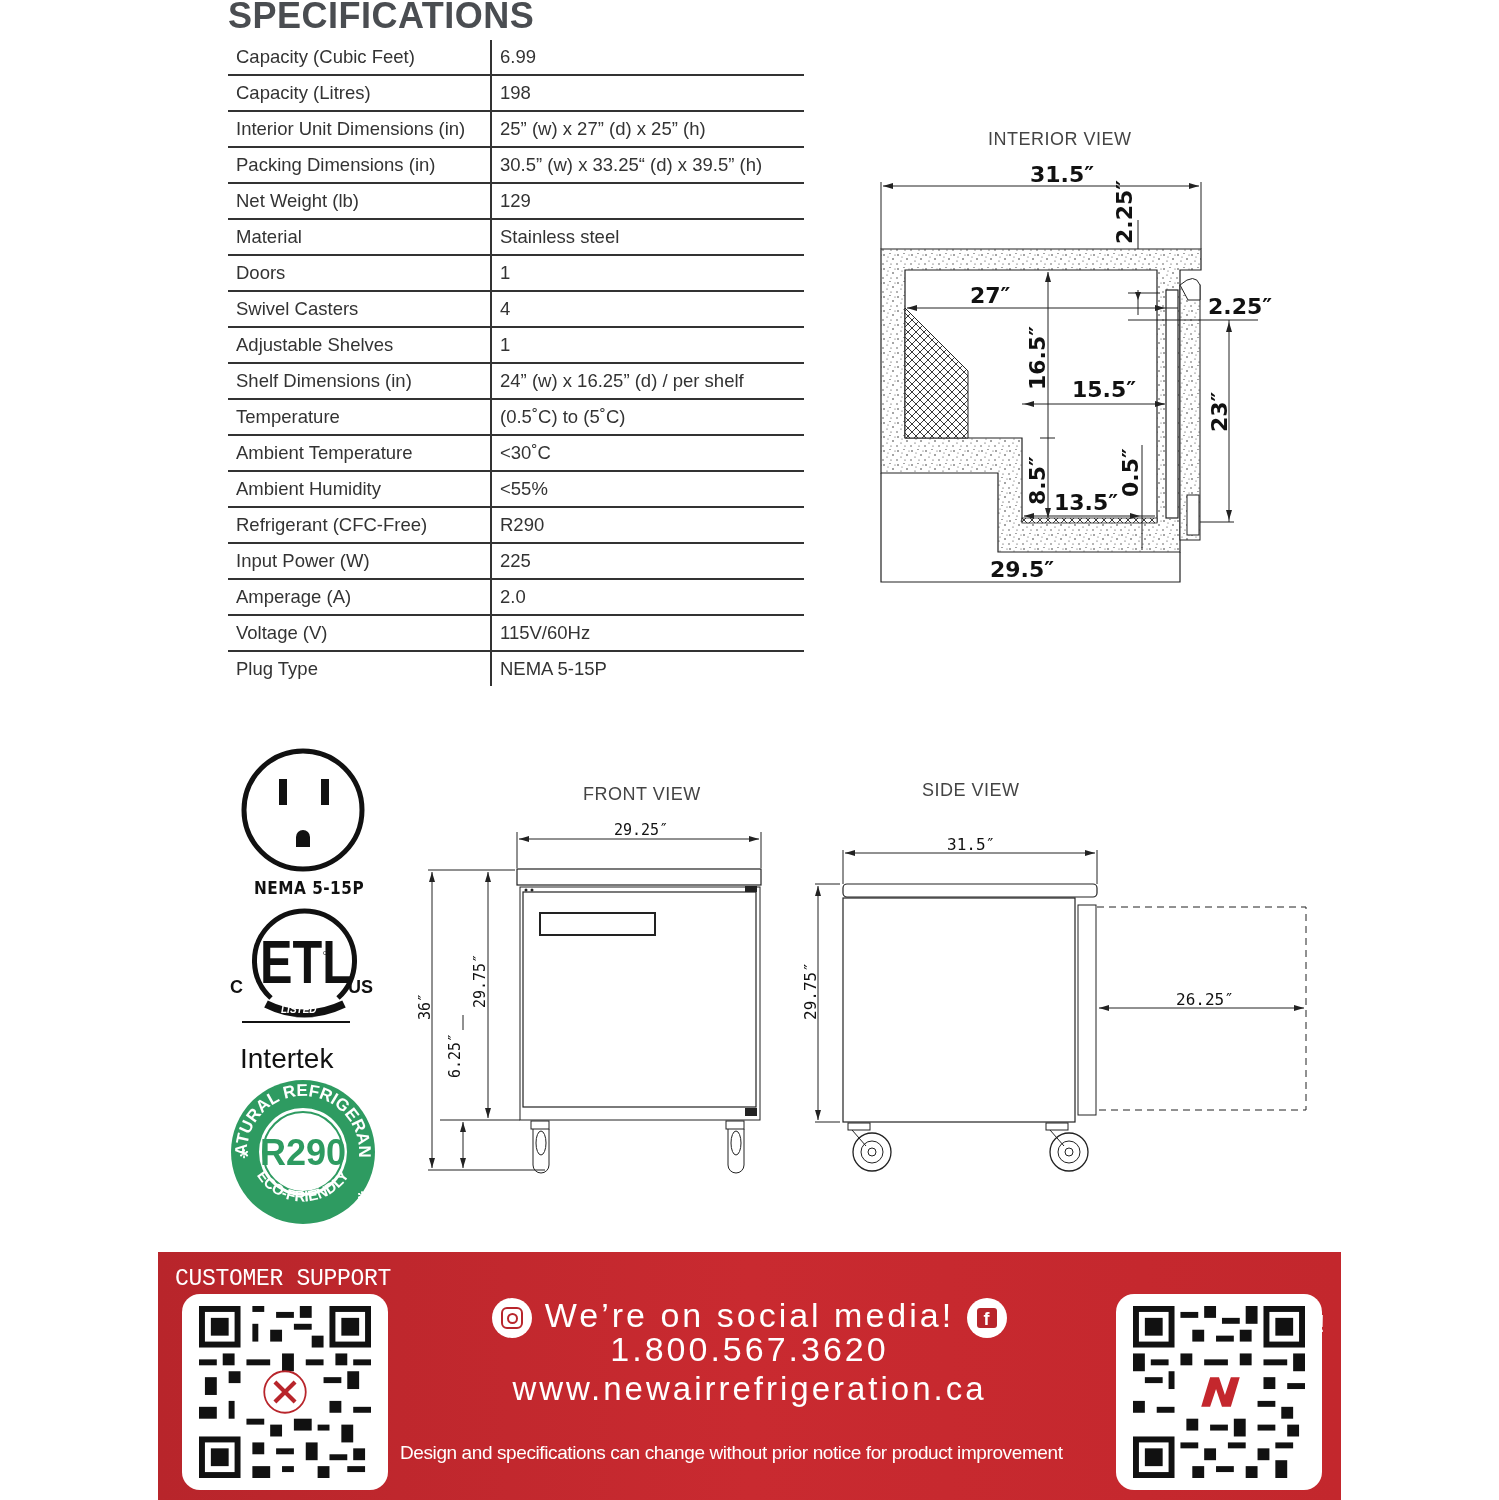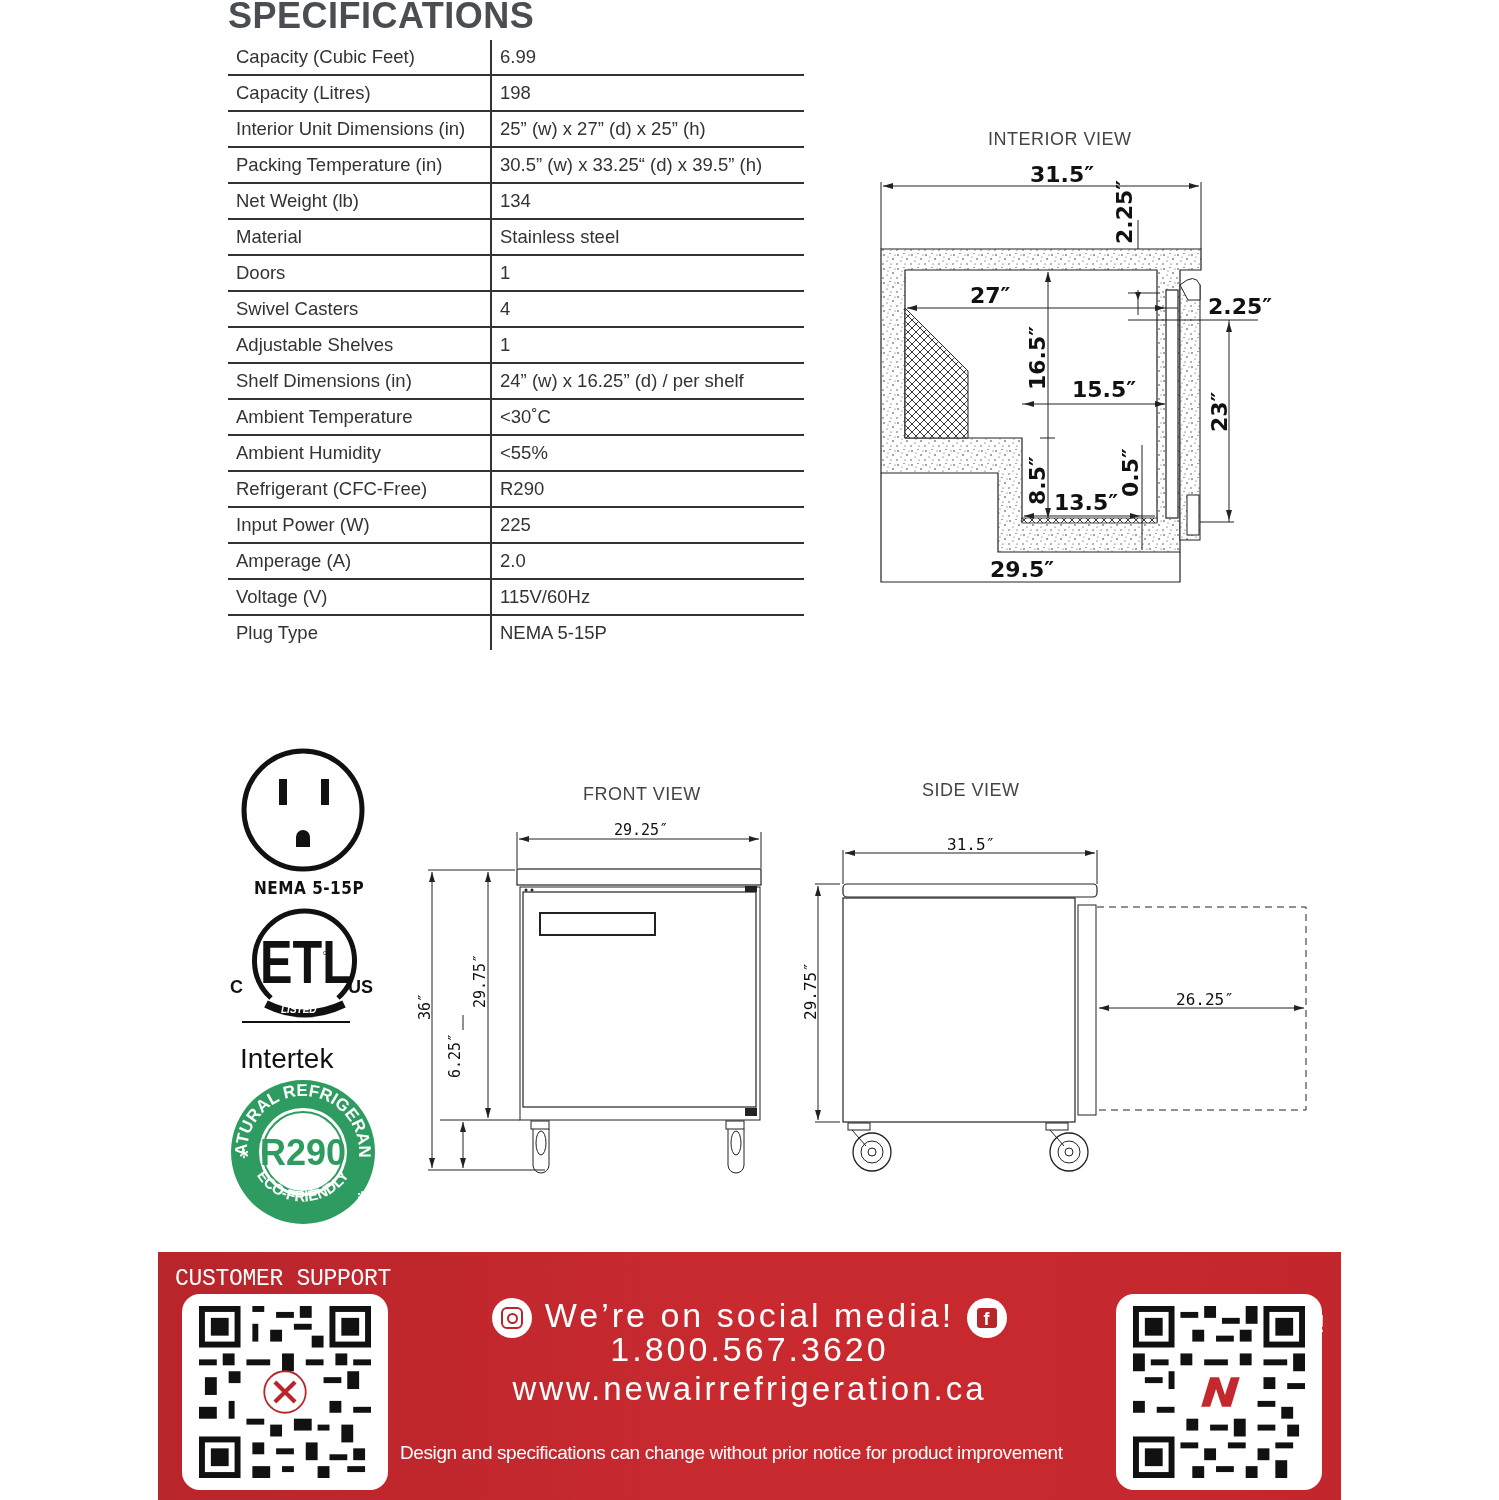--- a/index.html
+++ b/index.html
@@ -37,46 +37,50 @@
       </tr>
       <tr>
         <td class="k">Capacity (Litres)</td>
         <td>198</td>
       </tr>
       <tr>
         <td class="k">Interior Unit Dimensions (in)</td>
         <td>25” (w) x 27” (d) x 25” (h)</td>
       </tr>
       <tr>
-        <td class="k">Packing Temperature (in)</td>
+        <td class="k">Packing Dimensions (in)</td>
         <td>30.5” (w) x 33.25“ (d) x 39.5” (h)</td>
       </tr>
       <tr>
         <td class="k">Net Weight (lb)</td>
-        <td>134</td>
+        <td>129</td>
       </tr>
       <tr>
         <td class="k">Material</td>
         <td>Stainless steel</td>
       </tr>
       <tr>
         <td class="k">Doors</td>
         <td>1</td>
       </tr>
       <tr>
         <td class="k">Swivel Casters</td>
         <td>4</td>
       </tr>
       <tr>
         <td class="k">Adjustable Shelves</td>
         <td>1</td>
       </tr>
       <tr>
         <td class="k">Shelf Dimensions (in)</td>
         <td>24” (w) x 16.25” (d)  / per shelf</td>
+      </tr>
+      <tr>
+        <td class="k">Temperature</td>
+        <td>(0.5˚C) to (5˚C)</td>
       </tr>
       <tr>
         <td class="k">Ambient Temperature</td>
         <td>&lt;30˚C</td>
       </tr>
       <tr>
         <td class="k">Ambient Humidity</td>
         <td>&lt;55%</td>
       </tr>
       <tr>

